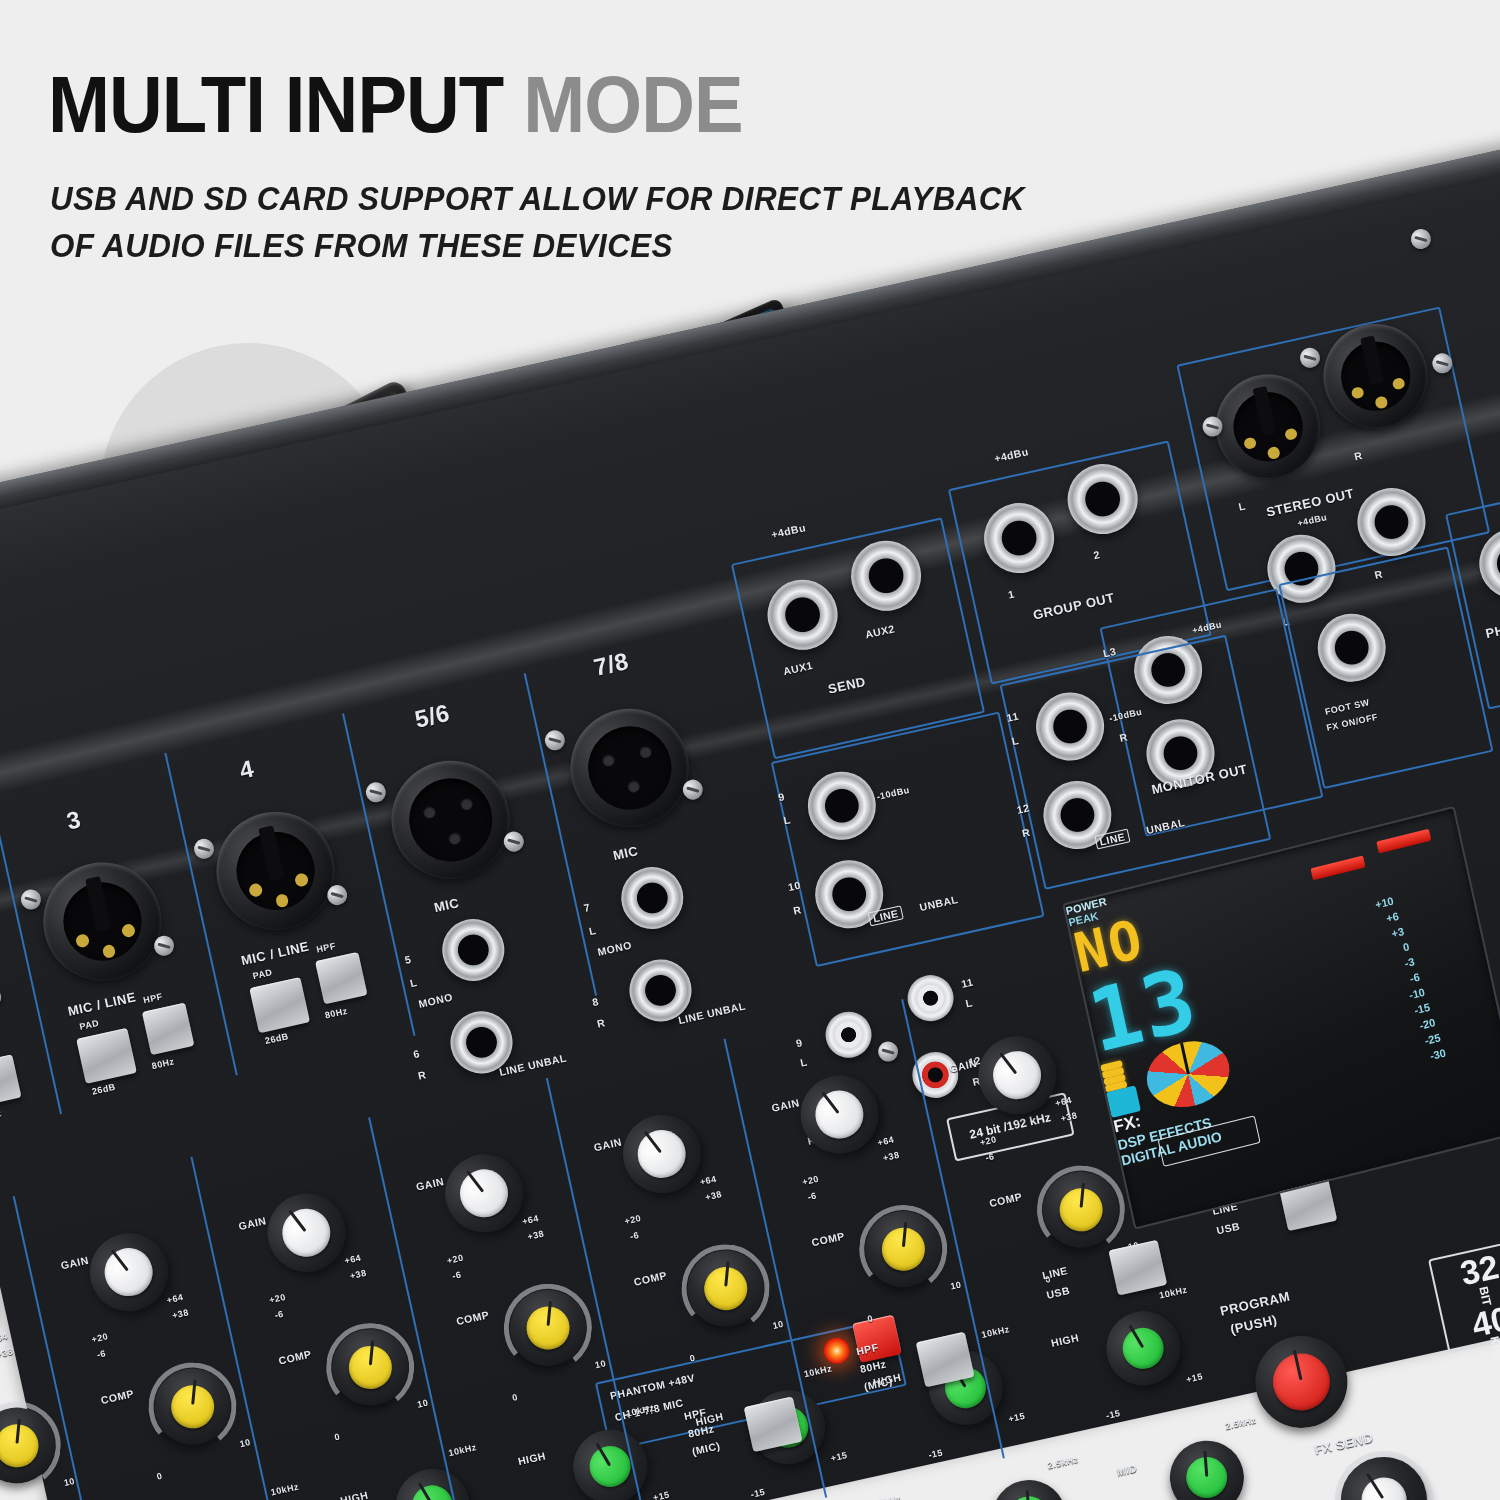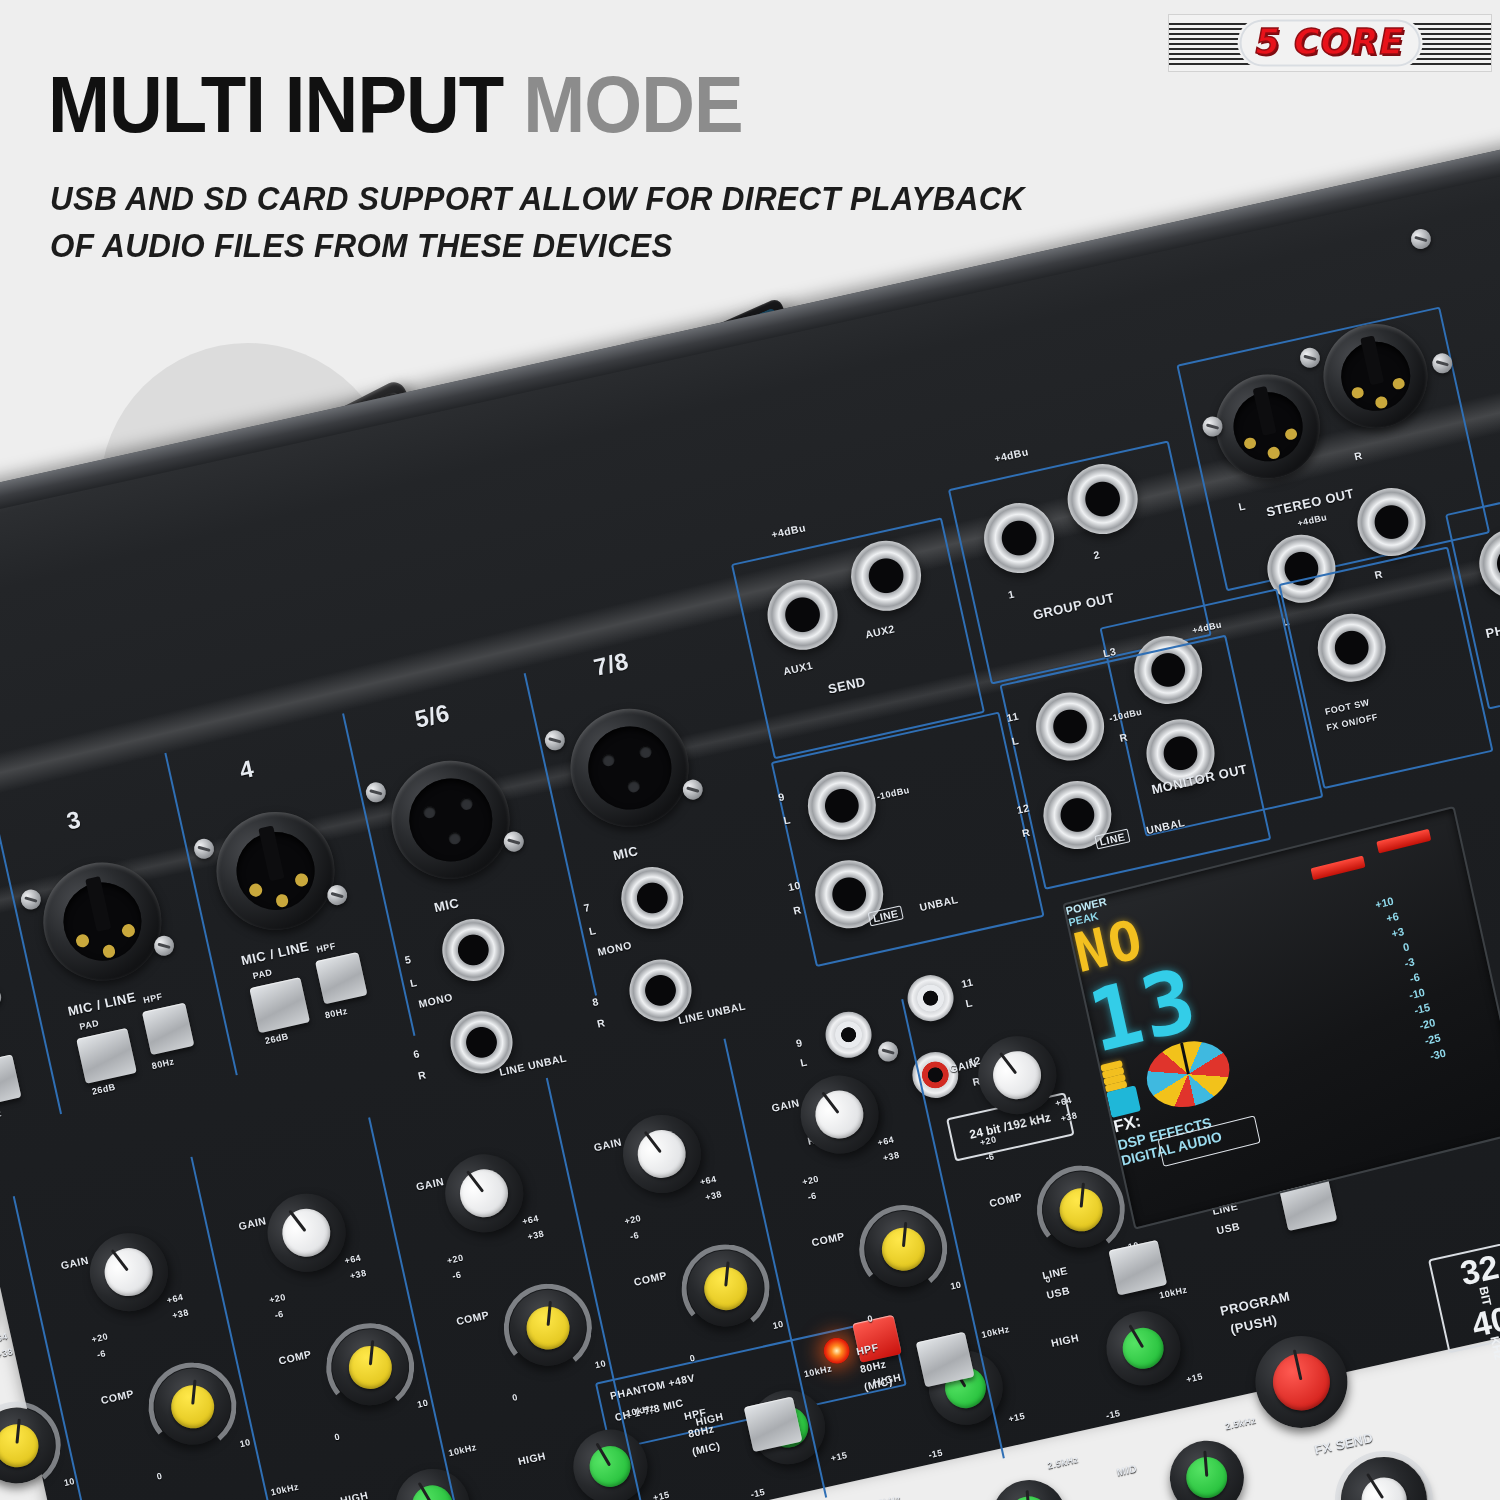--- a/index.html
+++ b/index.html
@@ -365,36 +365,20 @@
     position:absolute;background:linear-gradient(170deg,#1258c9,#0b3f9c);
     border-radius:3px;box-shadow:inset 0 1px 3px rgba(255,255,255,.2);
   }
   .tri{position:absolute;width:0;height:0;border-left:7px solid #d6dade;border-top:5px solid transparent;border-bottom:5px solid transparent;}
 </style>
 </head>
 <body>
 
 <div class="stage">
 
-  <div class="logo">
-    <div class="lines" id="logoLines">
-        <i style="top: 8px;"></i>
-        <i style="top: 13px;"></i>
-        <i style="top: 18px;"></i>
-        <i style="top: 23px;"></i>
-        <i style="top: 28px;"></i>
-        <i style="top: 33px;"></i>
-        <i style="top: 38px;"></i>
-        <i style="top: 43px;"></i>
-        <i style="top: 48px;"></i>
-      </div>
-    <div class="badge">
-      <div class="txt">5 CORE</div>
-    </div>
-  </div>
 
   <div class="headline">
     <span class="a">MULTI INPUT</span>
     <span class="b">MODE</span>
   </div>
   <div class="sub">USB AND SD CARD SUPPORT ALLOW FOR DIRECT PLAYBACK
 OF AUDIO FILES FROM THESE DEVICES</div>
 
   <div class="circ usb"></div>
   <div class="circ sd"></div>

